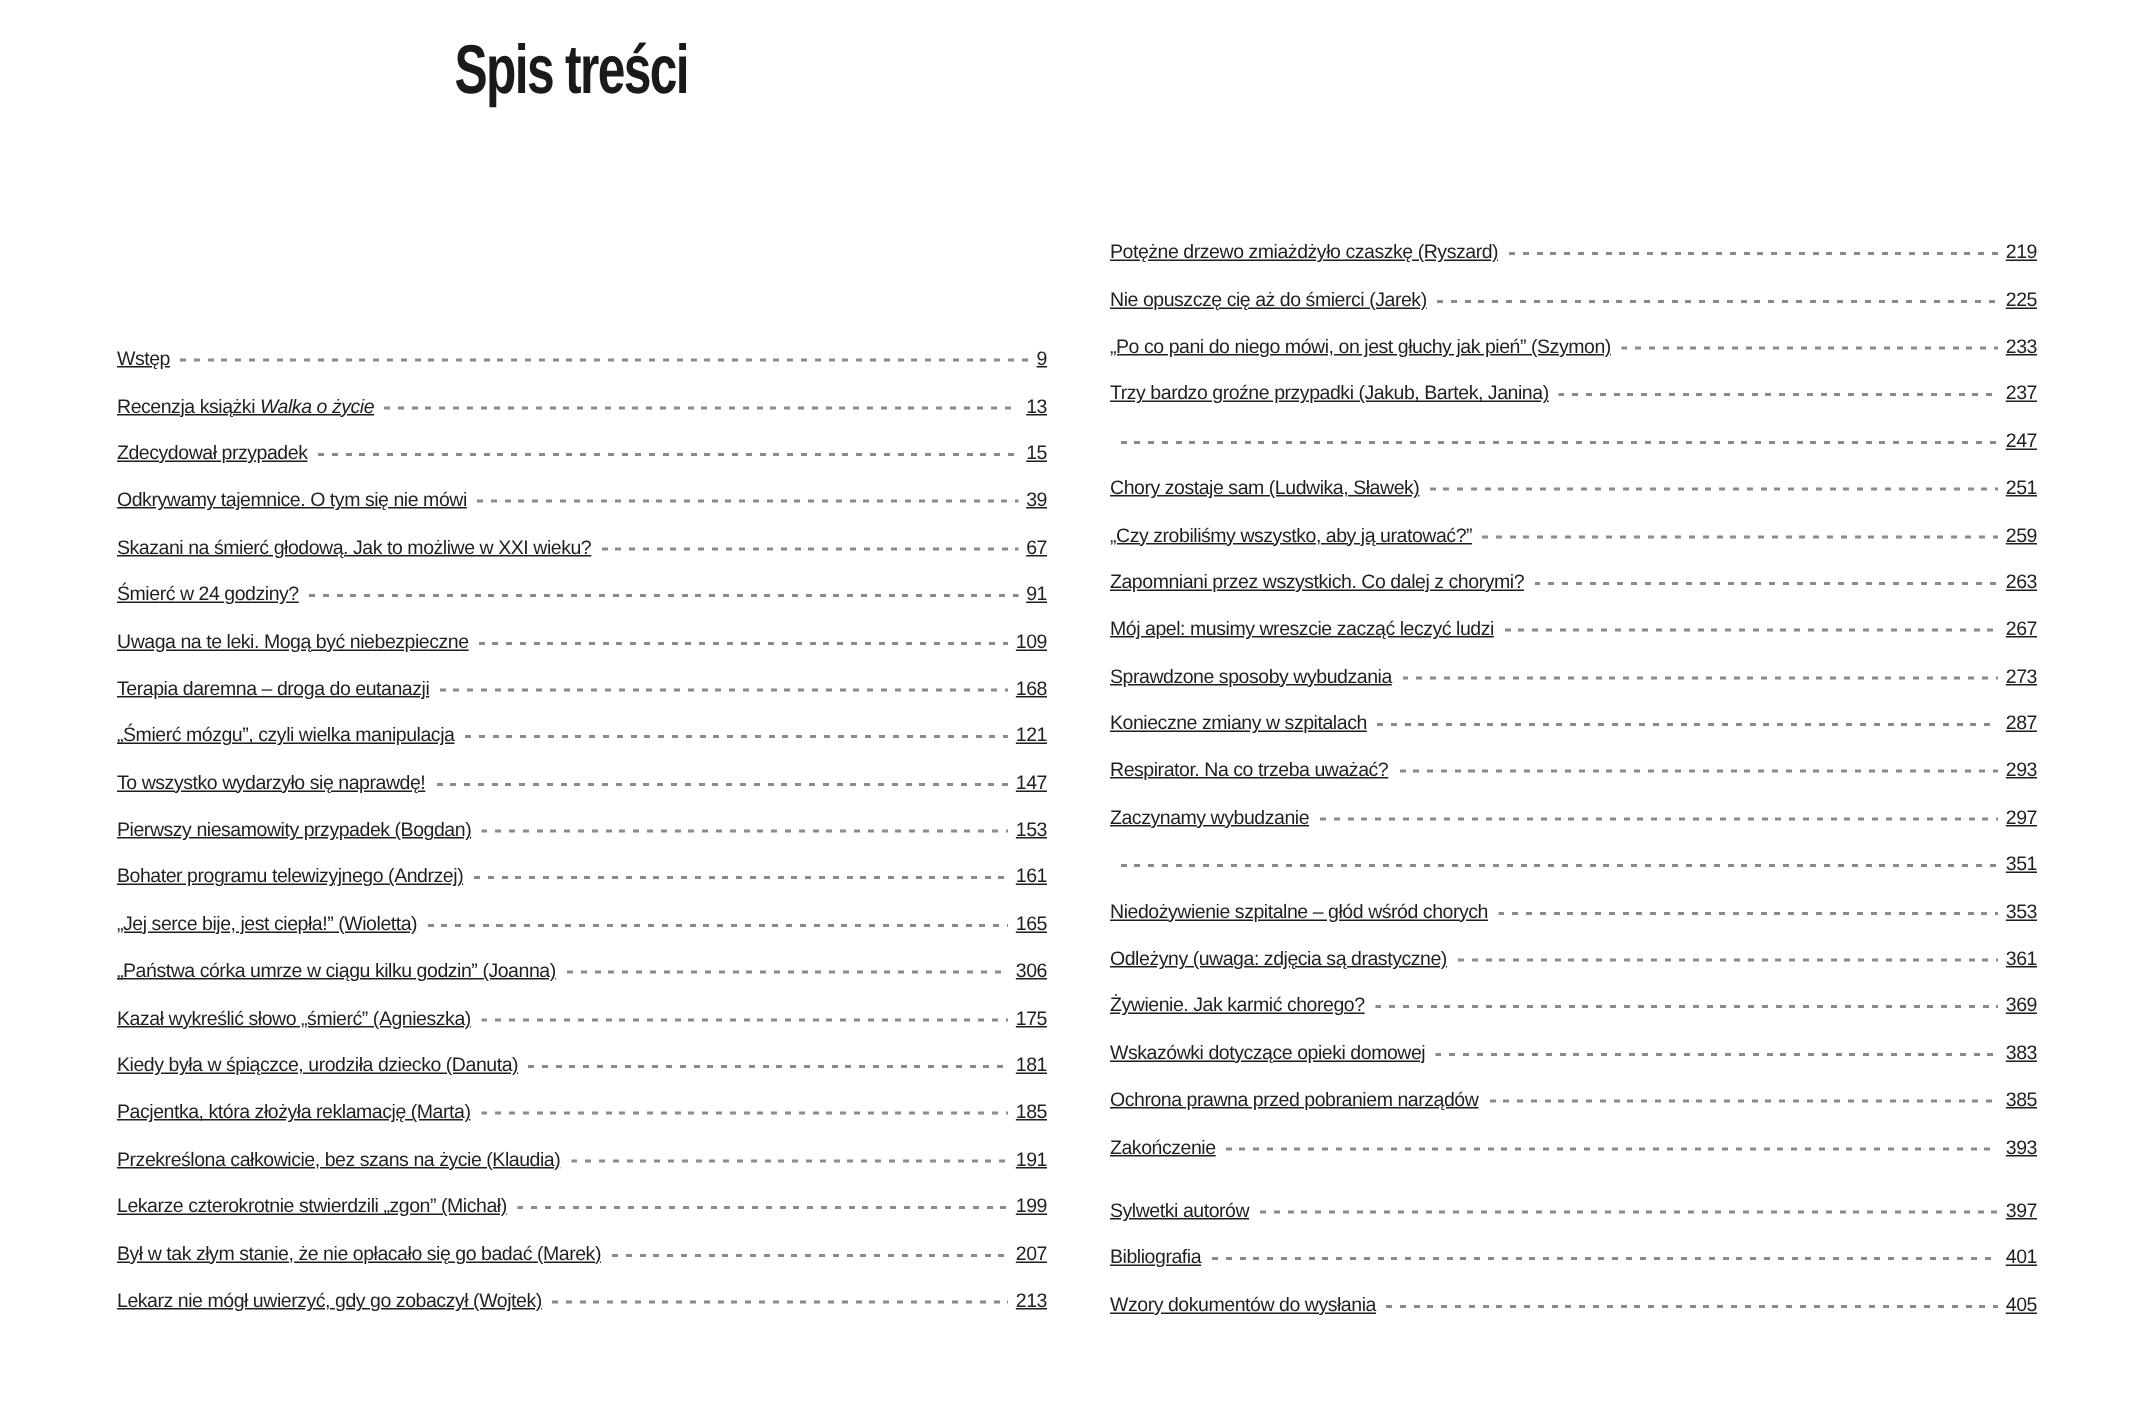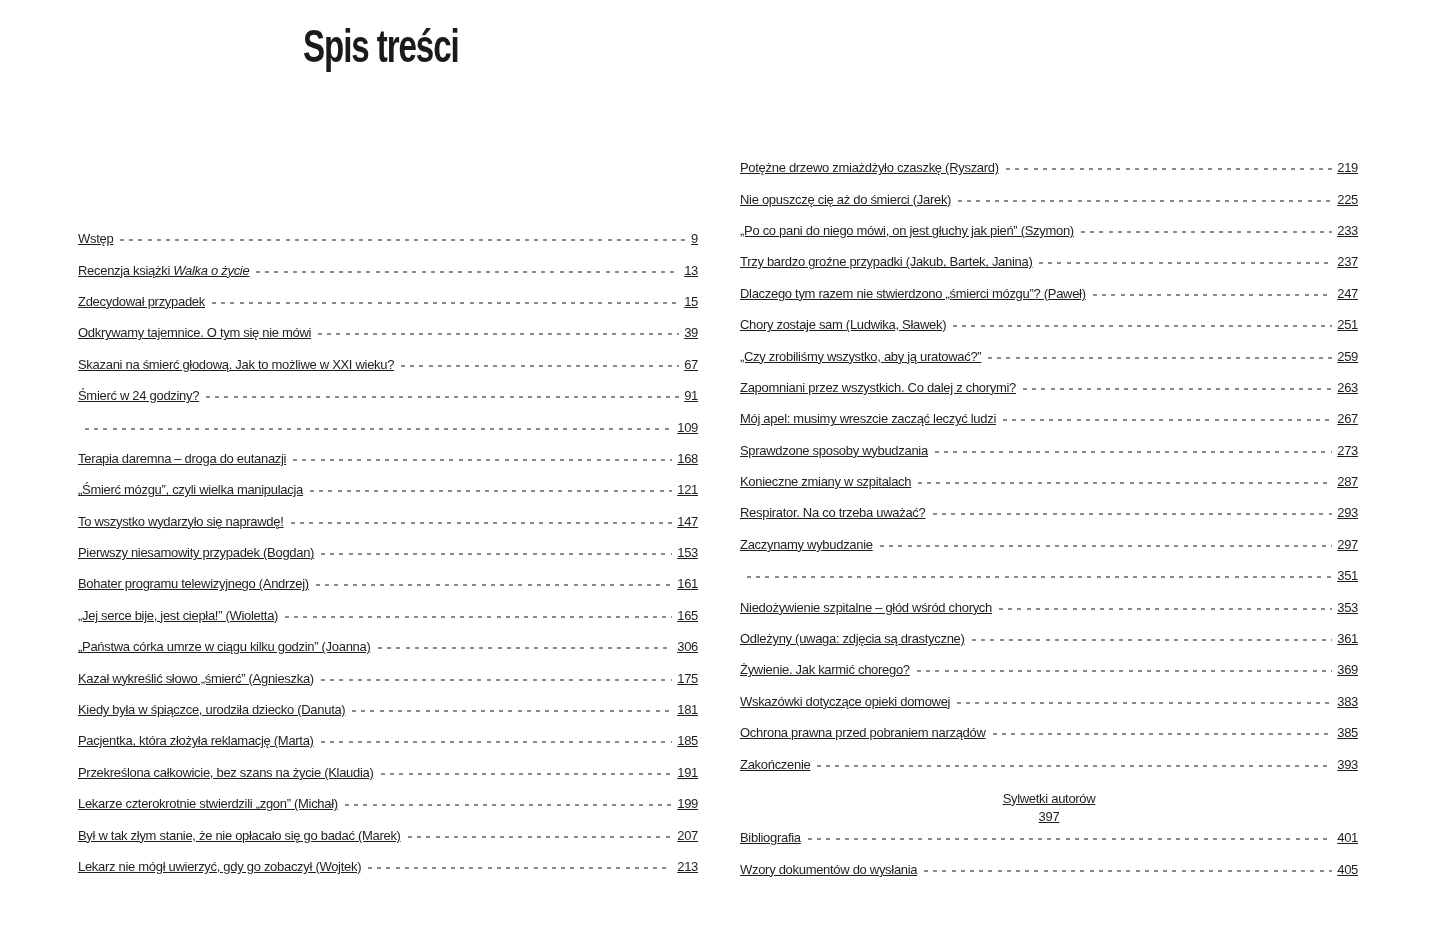--- a/index.html
+++ b/index.html
@@ -40,21 +40,21 @@
   }
   .row .label { flex: 0 0 auto; }
   .row .label i { font-style: italic; }
   .row .leader {
     flex: 1 1 auto;
     height: 2px;
     margin: 3px 5px 0 7px;
     background: repeating-linear-gradient(90deg, #8a8a8a 0 4px, transparent 4px 9.2px);
   }
   .row .pagenum { flex: 0 0 auto; text-align: left; }
-  .row.section-break { margin-top: 11px; flex-direction: column; }
+  .row.section-break { margin-top: 11px; }
 </style>
 </head>
 <body>
 
 <div>
   <h1 class="title">Spis treści</h1>
   <div class="col col-left" id="col-left">
       <div class="row">
         <span class="label">Wstęp</span>
         <span class="leader"></span>
@@ -79,20 +79,21 @@
         <span class="label">Skazani na śmierć głodową. Jak to możliwe w XXI wieku?</span>
         <span class="leader"></span>
         <span class="pagenum">67</span>
       </div>
       <div class="row">
         <span class="label">Śmierć w 24 godziny?</span>
         <span class="leader"></span>
         <span class="pagenum">91</span>
       </div>
       <div class="row">
+        <span class="label">Uwaga na te leki. Mogą być niebezpieczne</span>
         <span class="leader"></span>
         <span class="pagenum">109</span>
       </div>
       <div class="row">
         <span class="label">Terapia daremna – droga do eutanazji</span>
         <span class="leader"></span>
         <span class="pagenum">168</span>
       </div>
       <div class="row">
         <span class="label">„Śmierć mózgu”, czyli wielka manipulacja</span>
@@ -175,21 +176,20 @@
         <span class="label">„Po co pani do niego mówi, on jest głuchy jak pień” (Szymon)</span>
         <span class="leader"></span>
         <span class="pagenum">233</span>
       </div>
       <div class="row">
         <span class="label">Trzy bardzo groźne przypadki (Jakub, Bartek, Janina)</span>
         <span class="leader"></span>
         <span class="pagenum">237</span>
       </div>
       <div class="row">
-        <span class="label">Dlaczego tym razem nie stwierdzono „śmierci mózgu”? (Paweł)</span>
         <span class="leader"></span>
         <span class="pagenum">247</span>
       </div>
       <div class="row">
         <span class="label">Chory zostaje sam (Ludwika, Sławek)</span>
         <span class="leader"></span>
         <span class="pagenum">251</span>
       </div>
       <div class="row">
         <span class="label">„Czy zrobiliśmy wszystko, aby ją uratować?”</span>

